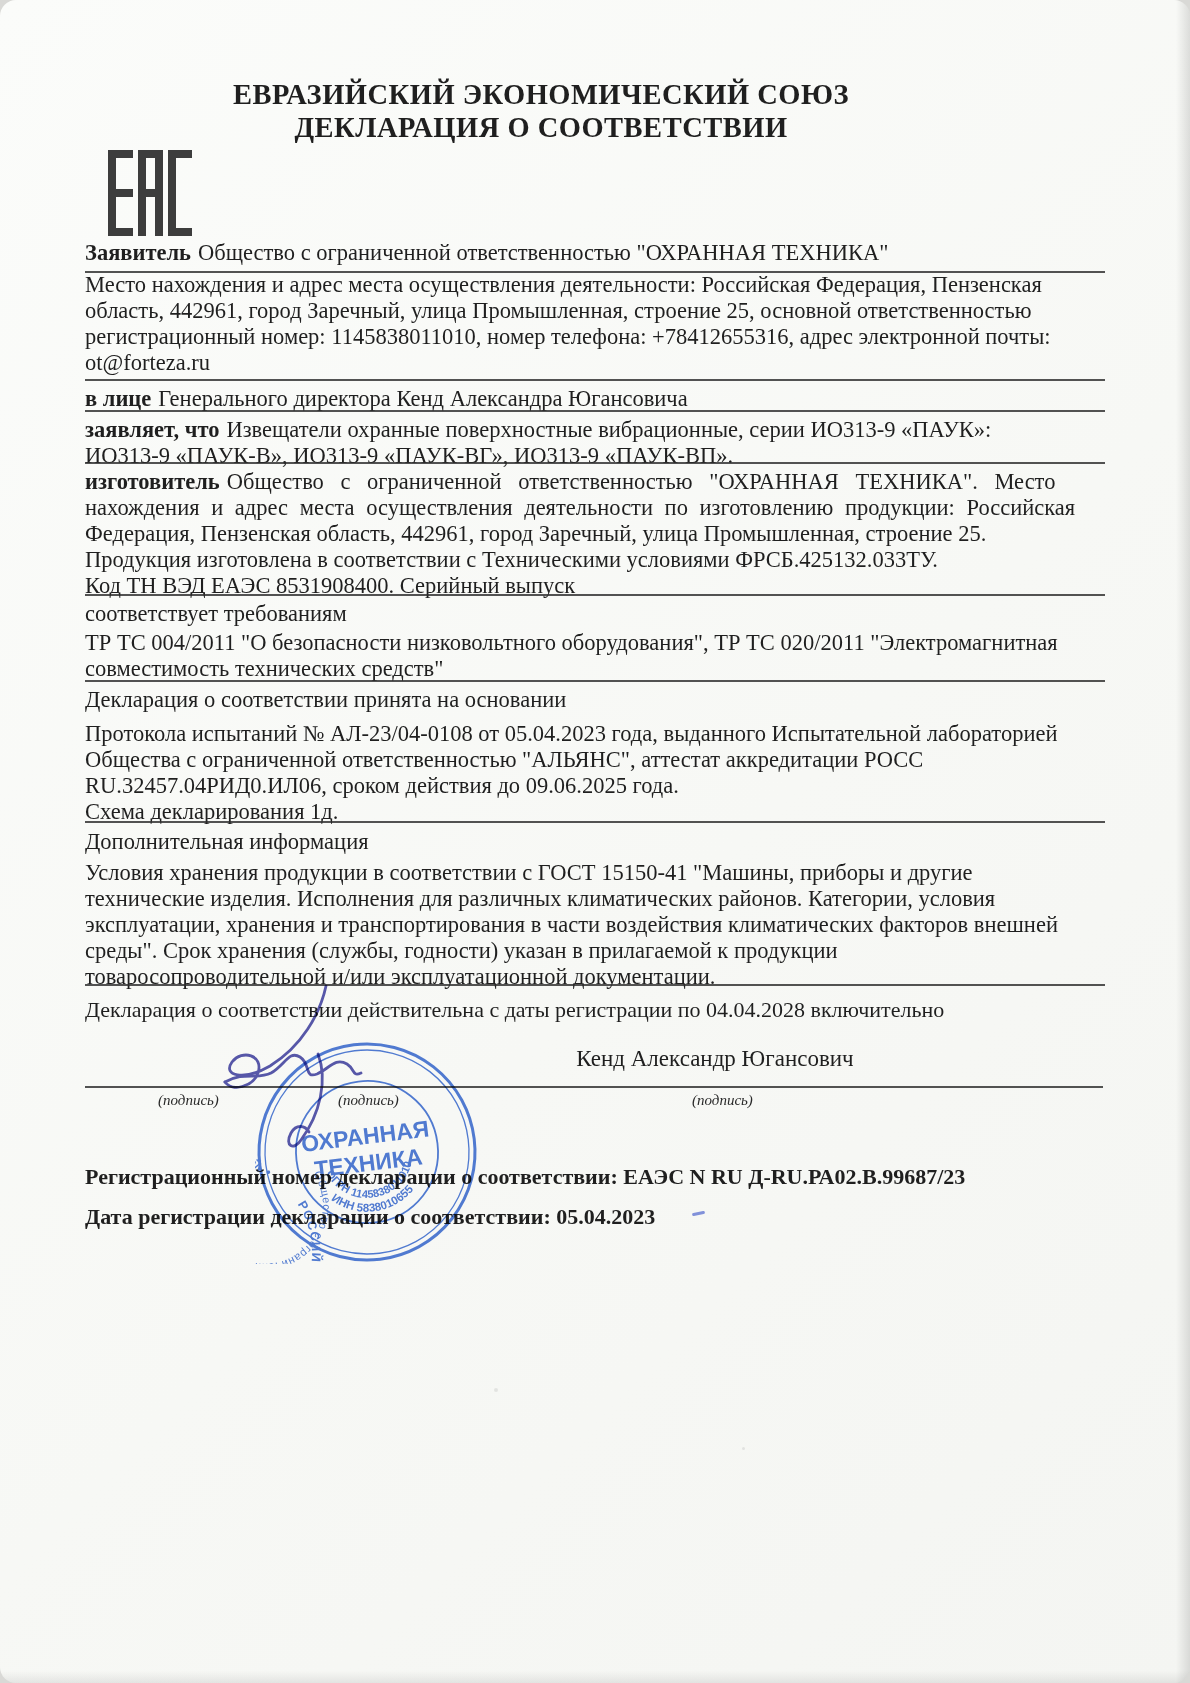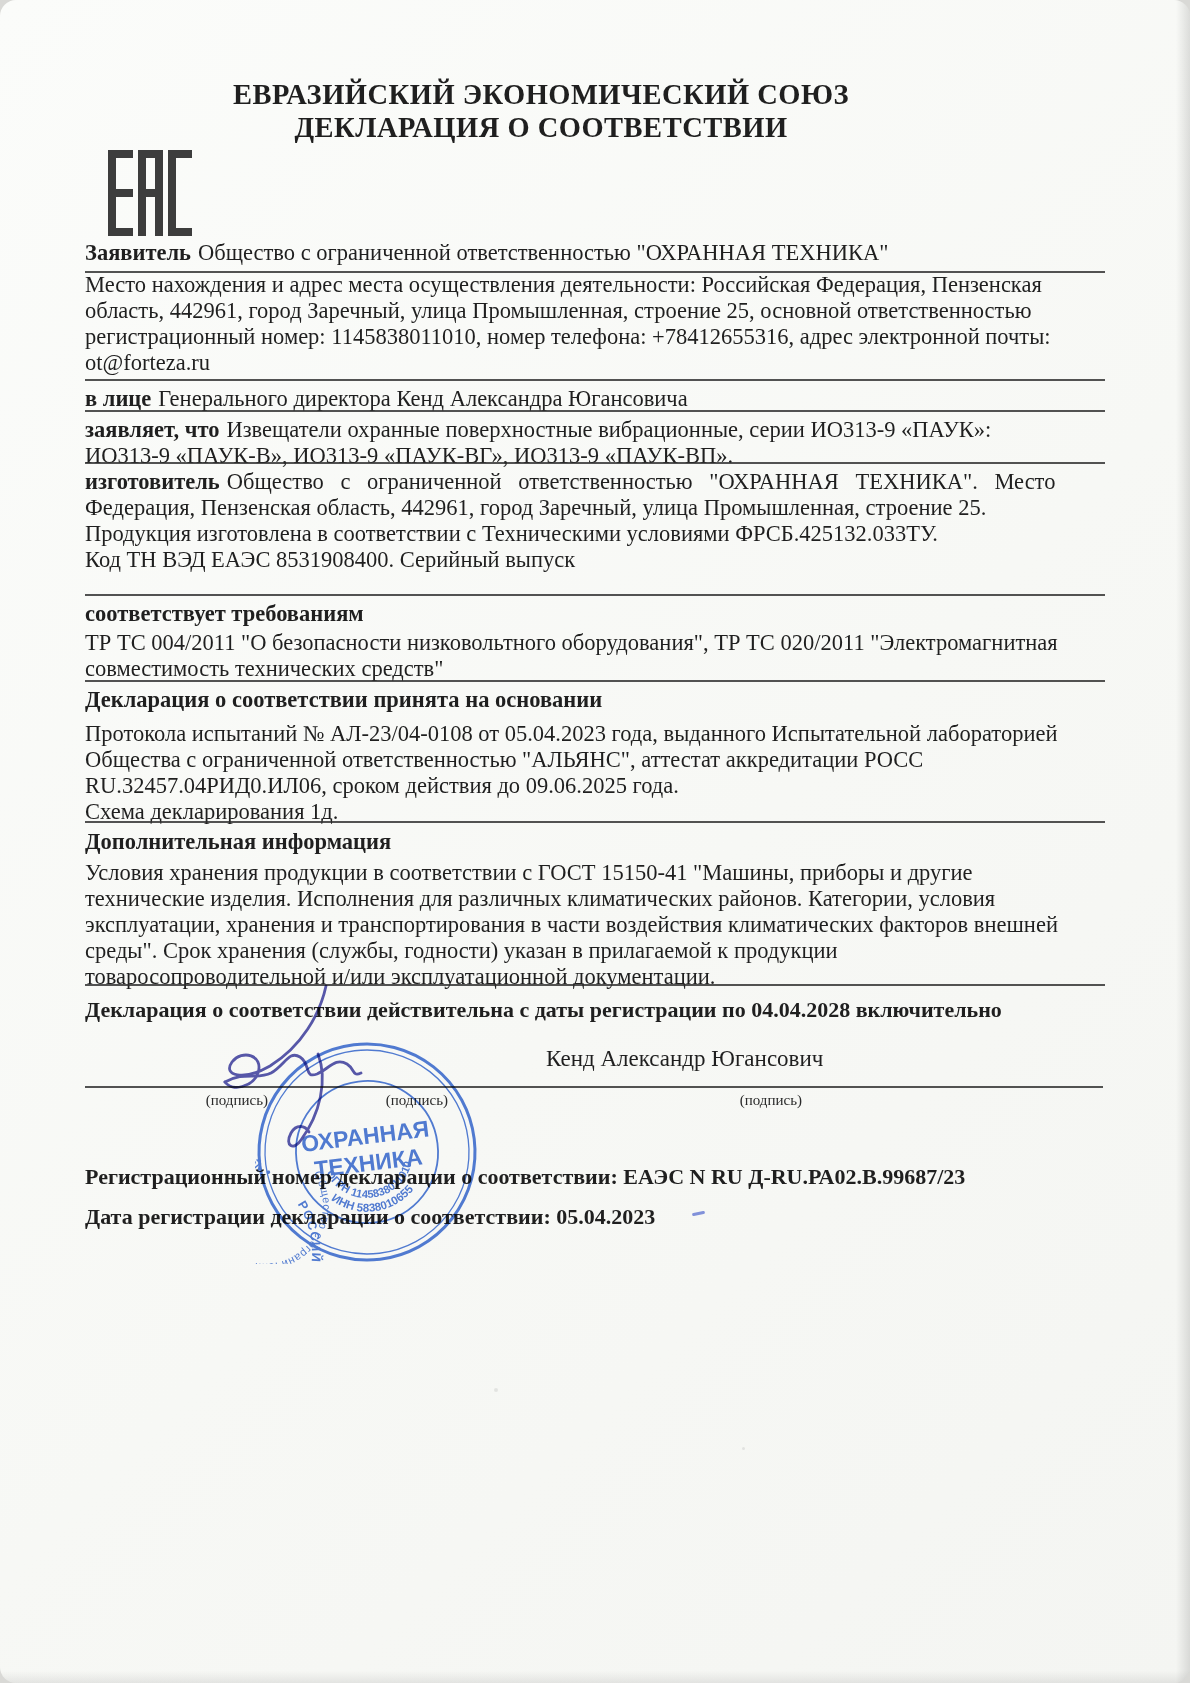--- a/index.html
+++ b/index.html
@@ -19,28 +19,28 @@
     background:linear-gradient(to bottom,rgba(90,90,90,0) 0%,rgba(90,90,90,0.12) 100%);}
   .speck{position:absolute;background:#888;border-radius:50%;opacity:.18;}
 
   .title{position:absolute;left:85px;top:78px;width:912px;text-align:center;
     font-weight:bold;font-size:28.5px;line-height:33px;letter-spacing:.5px;}
   .eac{position:absolute;left:108px;top:150px;}
 
   .sec{position:absolute;left:85px;width:1022px;font-size:22.5px;line-height:26px;}
   .line{white-space:nowrap;}
   .lead{font-weight:bold;margin-right:7px;}
-  .bold{font-weight:bold;}
+  .bold{font-weight:normal;}
   .ws1{word-spacing:11px;}
   .ws2{word-spacing:6px;}
   .rule{position:absolute;left:85px;width:1020px;height:2px;background:#2d2d2d;opacity:.82;}
 
-  .name-block{position:absolute;left:546px;top:1046px;width:400px;
+  .name-block{position:absolute;left:515px;top:1046px;width:400px;text-align:center;
     font-size:23px;white-space:nowrap;}
-  .caption{position:absolute;top:1092px;font-size:15px;color:#2a2a2a;text-align:right;width:110px;}
+  .caption{position:absolute;top:1092px;font-size:15px;color:#2a2a2a;text-align:left;width:110px;font-style:italic;}
   .cap-l{left:158px;} .cap-c{left:338px;} .cap-r{left:692px;}
 
   .footer-line{position:absolute;left:85px;font-weight:bold;font-size:22px;white-space:nowrap;text-align:right;}
   .reg{top:1164px;} .date{top:1204px;}
 
   .signature-svg{position:absolute;left:168px;top:976px;mix-blend-mode:multiply;z-index:5;}
   .stamp-svg{position:absolute;left:255px;top:1040px;mix-blend-mode:multiply;z-index:6;}
   .pen-dash{position:absolute;left:692px;top:1212px;width:13px;height:3px;border-radius:2px;
     background:#5a6fd0;opacity:.75;transform:rotate(-12deg);}
 </style>
@@ -91,20 +91,21 @@
   <div class="rule" style="top:410px"></div>
 
   <div class="sec" style="top:417px">
     <div class="line"><span class="lead">заявляет, что</span><span>Извещатели охранные поверхностные вибрационные, серии ИО313-9 «ПАУК»:</span></div>
     <div class="line">ИО313-9 «ПАУК-В», ИО313-9 «ПАУК-ВГ», ИО313-9 «ПАУК-ВП».</div>
   </div>
   <div class="rule" style="top:462px"></div>
 
   <div class="sec" style="top:469px">
     <div class="line ws1"><span class="lead">изготовитель</span><span>Общество с ограниченной ответственностью "ОХРАННАЯ ТЕХНИКА". Место</span></div>
+    <div class="line ws2">нахождения и адрес места осуществления деятельности по изготовлению продукции: Российская</div>
     <div class="line">Федерация, Пензенская область, 442961, город Заречный, улица Промышленная, строение 25.</div>
     <div class="line">Продукция изготовлена в соответствии с Техническими условиями ФРСБ.425132.033ТУ.</div>
     <div class="line">Код ТН ВЭД ЕАЭС 8531908400. Серийный выпуск</div>
   </div>
   <div class="rule" style="top:594px"></div>
 
   <div class="sec" style="top:601px">
     <div class="line bold">соответствует требованиям</div>
     <div style="height:3px"></div>
     <div class="line">ТР ТС 004/2011 "О безопасности низковольтного оборудования", ТР ТС 020/2011 "Электромагнитная</div>

